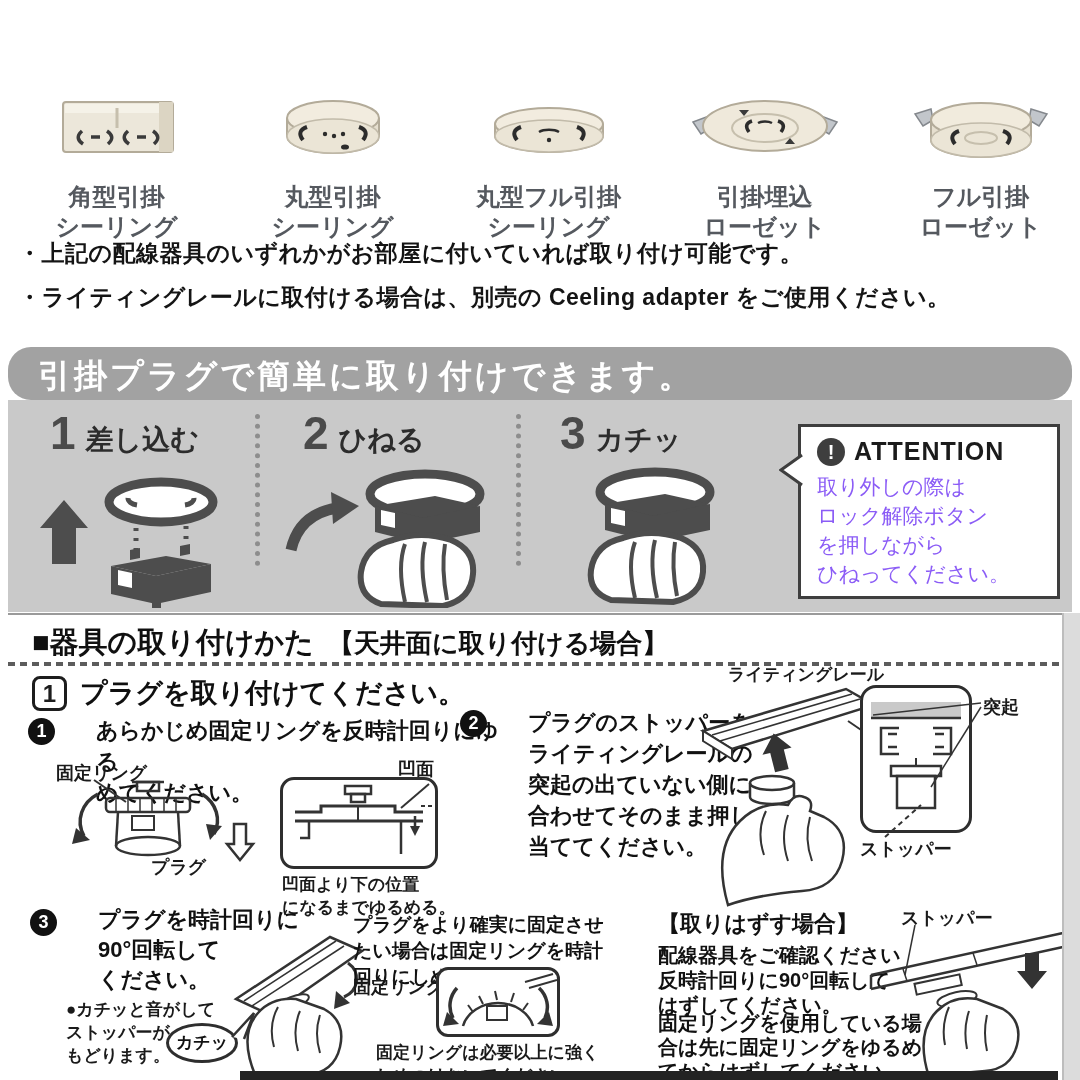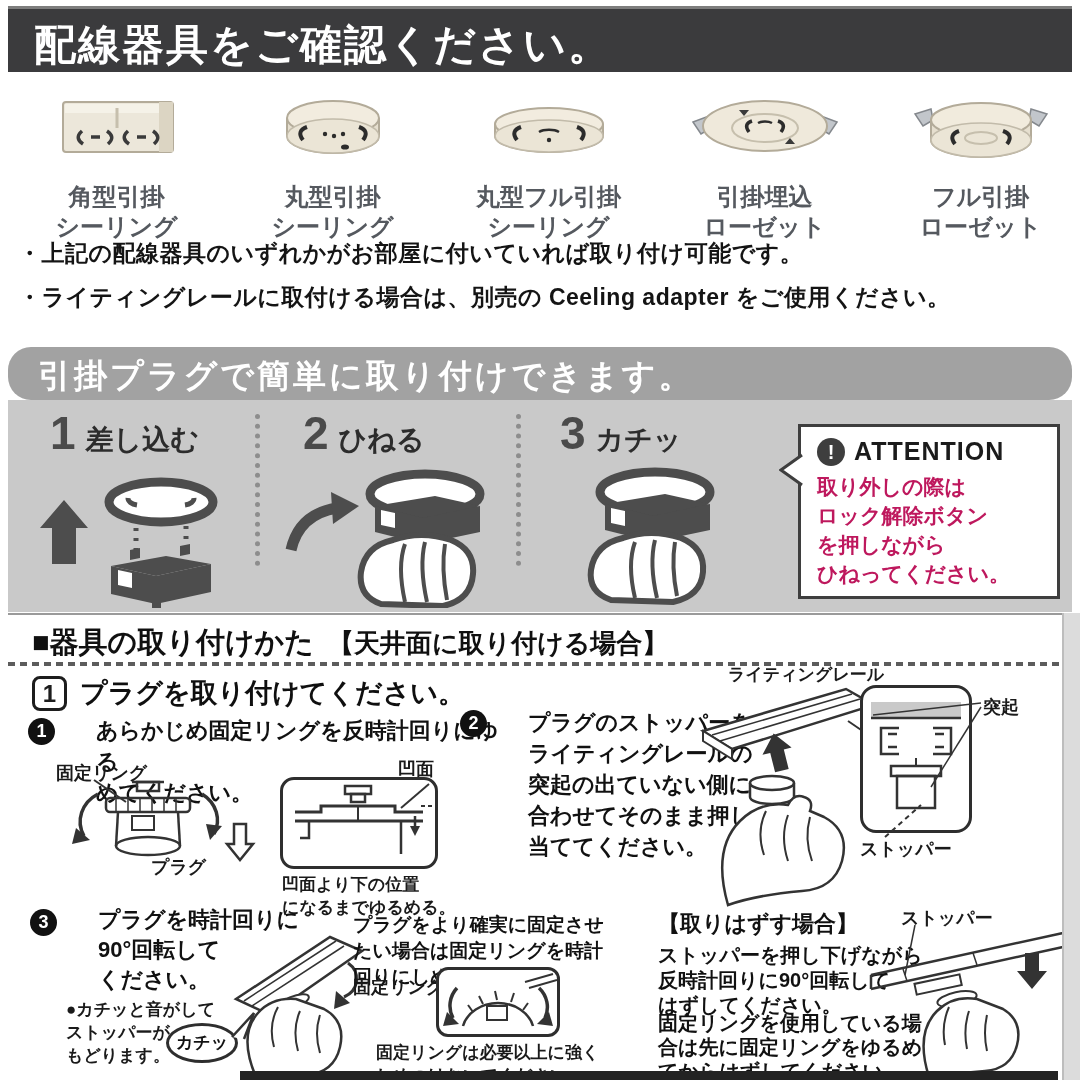--- a/index.html
+++ b/index.html
@@ -35,21 +35,21 @@
   .step-num { font-size:46px; font-weight:bold; color:#4a4a4a; }
   .step-lbl { font-size:28px; font-weight:bold; color:#2c2c2c; }
   .sep { position:absolute; top:14px; height:152px; border-left:5px dotted #8d8d8d; }
 
   .attention { position:absolute; left:790px; top:24px; width:262px; height:175px;
     background:#fff; border:3px solid #3e3e3e; padding:10px 10px 6px 16px; }
   .att-head { display:flex; align-items:center; gap:9px; }
   .att-icon { width:28px; height:28px; border-radius:50%; background:#3e3e3e; color:#fff;
     font-size:20px; font-weight:bold; text-align:center; line-height:28px; }
   .att-title { font-size:25px; font-weight:bold; color:#1b1b1b; letter-spacing:1px; }
-  .att-body { margin-top:6px; font-size:21px; font-weight:bold; color:#be185d; line-height:29px; }
+  .att-body { margin-top:6px; font-size:21px; font-weight:normal; color:#8b5cf6; line-height:29px; }
   .att-tail { position:absolute; left:-22px; top:26px; }
 
   
   .howto { left:8px; top:613px; width:1064px; height:467px; background:#fff;
     border-top:2px solid #9a9a9a; }
   .howto-head { left:24px; top:8px; display:flex; align-items:baseline; gap:14px; }
   .howto-title { font-size:29px; font-weight:bold; color:#101010; }
   .howto-note { font-size:26px; font-weight:bold; color:#101010; }
   .dotline { left:0; top:47px; width:1064px; height:4px;
     background:repeating-linear-gradient(90deg,#5c5c5c 0 7px,transparent 7px 12px); }
@@ -72,23 +72,20 @@
 
   .right-strip { left:1062px; top:613px; width:18px; height:467px; background:#dcdcdc;
     border-left:2px solid #bdbdbd; }
   .bottom-bar { left:240px; top:1071px; width:818px; height:9px; background:#232323; }
 </style>
 </head>
 <body>
 
 <div class="page">
 
-  <div class="abs top-banner">
-    <div class="t">配線器具をご確認ください。</div>
-  </div>
 
   <div class="abs fixtures">
 
     <div class="fixture">
       <div class="art">
         <svg width="160" height="92" viewBox="0 0 160 92">
           <rect x="26" y="16" width="110" height="50" rx="3" fill="#ece7da" stroke="#b3ab99" stroke-width="2"></rect>
           <rect x="28" y="18" width="106" height="9" fill="#f5f2e8"></rect>
           <polygon points="122,16 136,16 136,66 122,66" fill="#dcd5c3"></polygon>
           <line x1="80" y1="22" x2="80" y2="42" stroke="#c6bfad" stroke-width="3"></line>
@@ -414,21 +411,21 @@
         <path d="M100,18 a26,26 0 0 1 6,30" fill="none" stroke="#333" stroke-width="3.5"></path>
         <polygon points="110,42 98,54 114,56" fill="#333"></polygon>
         <line x1="86" y1="12" x2="114" y2="4" stroke="#333" stroke-width="2"></line>
         <line x1="90" y1="18" x2="118" y2="10" stroke="#333" stroke-width="2"></line>
       </svg>
     </div>
     <div class="abs caption pre" style="left:368px; top:426px;">固定リングは必要以上に強く
 しめつけないでください。</div>
 
     <div class="abs rem-head" style="left:650px; top:294px;">【取りはずす場合】</div>
-    <div class="abs rem-text pre" style="left:650px; top:328px; line-height:25px;">ストッパーを押し下げながら
+    <div class="abs rem-text pre" style="left:650px; top:328px; line-height:25px;">配線器具をご確認ください
 反時計回りに90°回転して
 はずしてください。</div>
     <div class="abs rem-text pre" style="left:650px; top:396px; line-height:24px;">固定リングを使用している場
 合は先に固定リングをゆるめ
 てからはずしてください。</div>
     <div class="abs small-label" style="left:893px; top:291px;">ストッパー</div>
 
     <svg class="abs" style="left:855px; top:308px;" width="205" height="159" viewBox="0 0 205 159">
       <line x1="8" y1="52" x2="200" y2="10" stroke="#333" stroke-width="2.5"></line>
       <line x1="8" y1="66" x2="200" y2="24" stroke="#333" stroke-width="2.5"></line>

